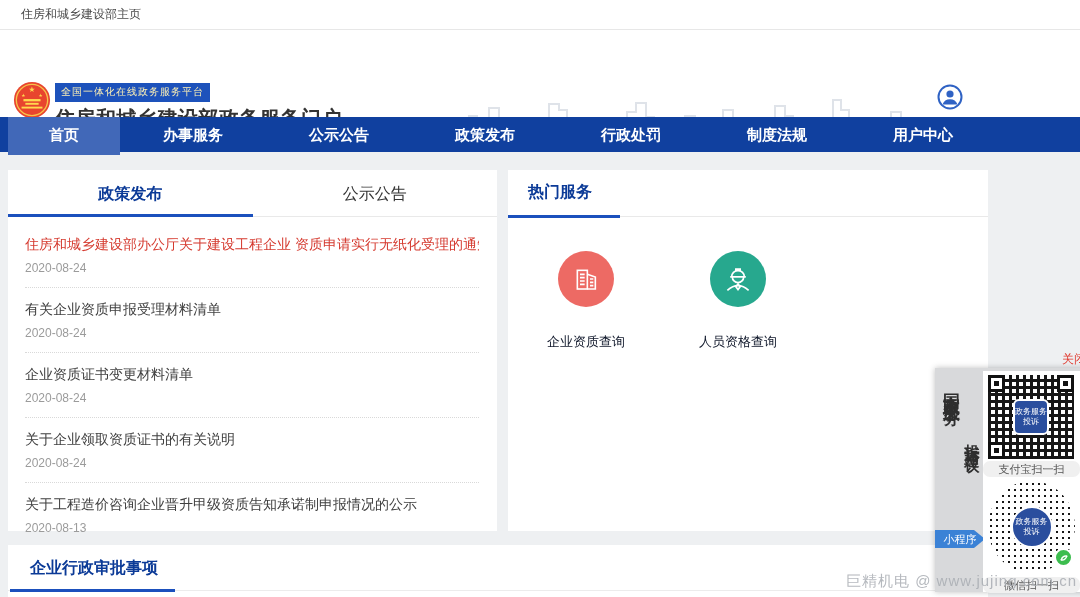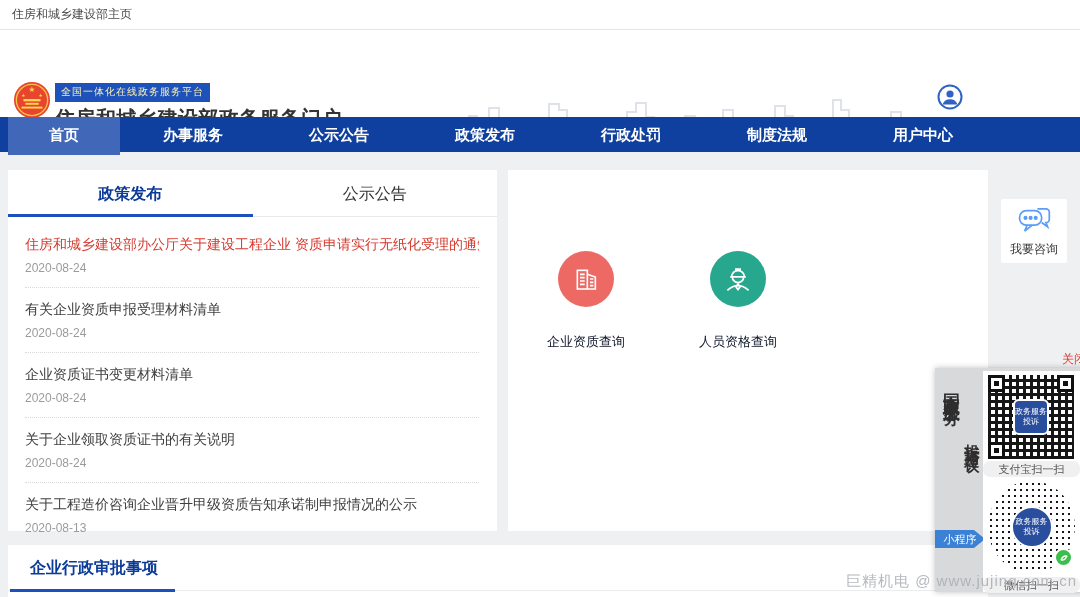--- a/index.html
+++ b/index.html
@@ -2,21 +2,21 @@
 <html><head>
 <meta charset="utf-8">
 <style>
   * { margin:0; padding:0; box-sizing:border-box; }
   html,body { background:#eef0f2; }
   body { font-family:"Liberation Sans","DejaVu Sans",sans-serif; }
   .page { position:relative; width:1080px; height:597px; overflow:hidden; background:#eef0f2; }
 
   
   .topbar { position:absolute; left:0; top:0; width:1080px; height:30px; background:#fff; border-bottom:1px solid #e7e7e7; }
-  .topbar a { display:inline-block; margin-left:12px; line-height:29px; font-size:12px; color:#4a4a4a; text-decoration:none; cursor:pointer; }
+  .topbar a { display:inline-block; margin-left:21px; line-height:29px; font-size:12px; color:#4a4a4a; text-decoration:none; cursor:pointer; }
 
   
   .header { position:absolute; left:0; top:30px; width:1080px; height:87px; background:#fff; }
   .emblem { position:absolute; left:13px; top:50px; width:38px; height:40px; }
   .brand { position:absolute; left:55px; top:51px; }
   .badge { display:inline-block; background:#1d52bb; color:#fdf0b4; font-size:10px; padding:2px 6px 3px; letter-spacing:1px; }
   .portal-title { margin-top:3px; font-size:20px; font-weight:bold; color:#333; letter-spacing:0.5px; }
   .skyline { position:absolute; left:445px; top:56px; width:460px; height:57px; }
   .login { position:absolute; left:912px; top:54px; width:76px; text-align:center; cursor:pointer; }
   .login-label { margin-top:2px; font-size:12px; color:#333; }
@@ -172,20 +172,24 @@
         <div class="news-date">2020-08-24</div>
       </div>
       <div class="news-item">
         <div class="news-title">关于工程造价咨询企业晋升甲级资质告知承诺制申报情况的公示</div>
         <div class="news-date">2020-08-13</div>
       </div>
     </div>
   </div>
 
   <div class="panel panel-hot">
+    <div class="hot-header">
+      <div class="hot-title">热门服务</div>
+      <div class="hot-underline"></div>
+    </div>
     <div class="service svc1">
       <div class="service-circle red">
         <svg width="32" height="32" viewBox="0 0 48 48" fill="none" stroke="#fff" stroke-width="2.4">
           <rect x="11" y="11" width="15" height="28"></rect>
           <path d="M26 17 l12 4 v18 h-12"></path>
           <path d="M15 17 h7 M15 22 h7 M15 27 h7 M15 32 h7"></path>
           <path d="M30 24 h5 M30 29 h5 M30 34 h5"></path>
         </svg>
       </div>
       <div class="service-label">企业资质查询</div>
@@ -198,31 +202,20 @@
           <path d="M21 12 h6 v-2 h-6 z"></path>
           <path d="M16 21 a8 8 0 0 0 16 0"></path>
           <path d="M9 40 q15 -13 30 0"></path>
           <path d="M24 31 l-3 4 3 4 3 -4 z"></path>
         </svg>
       </div>
       <div class="service-label">人员资格查询</div>
     </div>
   </div>
 
-  <div class="widget-card widget-consult">
-    <svg width="34" height="30" viewBox="0 0 40 34" fill="none" stroke="#5a9cf8" stroke-width="2">
-      <path d="M24 4 h10 a4 4 0 0 1 4 4 v8 a4 4 0 0 1 -4 4 l2 5 -7 -5"></path>
-      <rect x="3" y="6" width="26" height="17" rx="8"></rect>
-      <path d="M12 23 l-3 7 9 -7"></path>
-      <circle cx="10" cy="14.5" r="1.4" fill="#5a9cf8"></circle>
-      <circle cx="16" cy="14.5" r="1.4" fill="#5a9cf8"></circle>
-      <circle cx="22" cy="14.5" r="1.4" fill="#5a9cf8"></circle>
-    </svg>
-    <div class="widget-label">我要咨询</div>
-  </div>
 
   <div class="panel panel-approval">
     <div class="approval-title">企业行政审批事项</div>
     <div class="approval-line"></div>
     <div class="approval-underline"></div>
   </div>
 
   <div class="close-link z-top">关闭</div>
   <div class="qr-overlay">
     <div class="vt vt1">国家政务服务</div>

